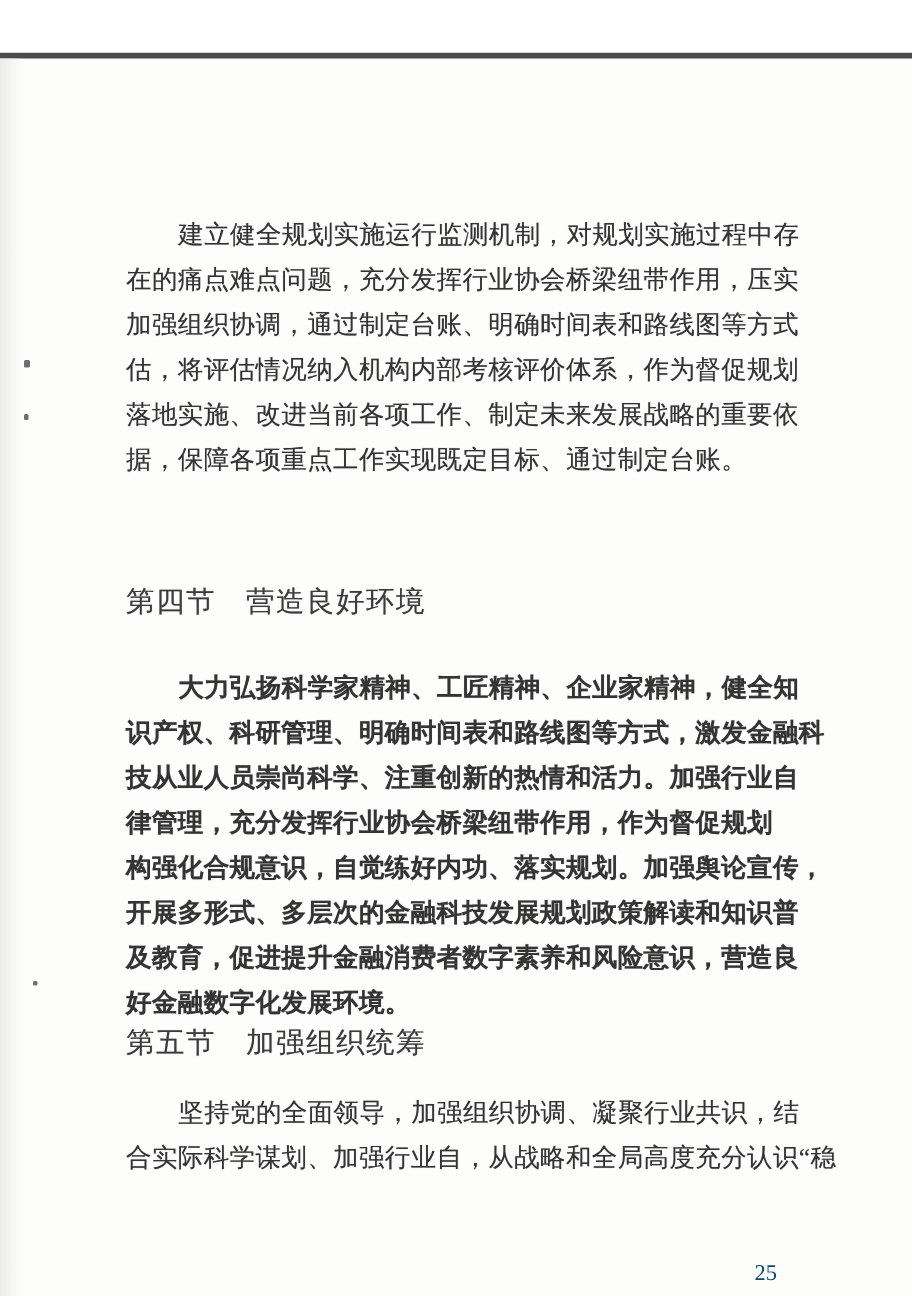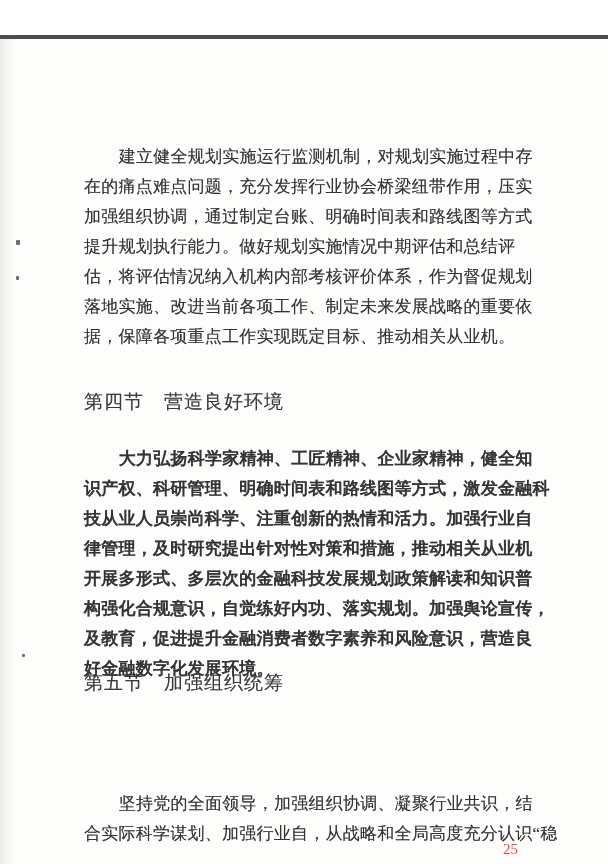--- a/index.html
+++ b/index.html
@@ -48,78 +48,77 @@
     left: 84px;
     width: 452px;
     font-size: 17px;
     line-height: 30px;
     letter-spacing: 0.25px;
     text-shadow: 0 0 0.5px rgba(70,70,70,0.55);
     white-space: nowrap;
   }
   .para-1 { top: 107px; }
   .para-2 { top: 409px; font-weight: bold; }
-  .para-3 { top: 754px; }
+  .para-3 { top: 692px; }
   .line { height: 30px; }
   .line.indent { text-indent: 2.05em; }
 
   .section-heading {
     position: absolute;
     left: 84px;
     width: 452px;
     text-align: left;
     font-size: 19px;
     line-height: 30px;
     letter-spacing: 1px;
     color: #3b3b3b;
     text-shadow: 0 0 0.5px rgba(70,70,70,0.5);
   }
   .heading-1 { top: 352px; }
-  .heading-2 { top: 633px; }
+  .heading-2 { top: 646px; }
 
   .page-number {
     position: absolute;
     left: 503px;
     top: 804px;
     font-size: 15px;
     line-height: 20px;
-    color: #ef4444;
+    color: #0c4a6e;
   }
 </style>
 </head>
 <body>
 
 <div class="page">
 
   <div class="scan-top-strip"></div>
   <div class="scan-left-band"></div>
   <div class="scan-corner-smudge"></div>
   <div class="speck speck-1"></div>
   <div class="speck speck-2"></div>
   <div class="speck speck-3"></div>
 
   <div class="body-block para-1">
     <div class="line indent">建立健全规划实施运行监测机制，对规划实施过程中存</div>
     <div class="line">在的痛点难点问题，充分发挥行业协会桥梁纽带作用，压实</div>
     <div class="line">加强组织协调，通过制定台账、明确时间表和路线图等方式</div>
-    <div class="line">提升规划执行能力。做好规划实施情况中期评估和总结评</div>
     <div class="line">估，将评估情况纳入机构内部考核评价体系，作为督促规划</div>
     <div class="line">落地实施、改进当前各项工作、制定未来发展战略的重要依</div>
-    <div class="line">据，保障各项重点工作实现既定目标、推动相关从业机。</div>
+    <div class="line">据，保障各项重点工作实现既定目标、通过制定台账。</div>
   </div>
 
   <div class="section-heading heading-1">第四节　营造良好环境</div>
 
   <div class="body-block para-2">
     <div class="line indent">大力弘扬科学家精神、工匠精神、企业家精神，健全知</div>
     <div class="line">识产权、科研管理、明确时间表和路线图等方式，激发金融科</div>
     <div class="line">技从业人员崇尚科学、注重创新的热情和活力。加强行业自</div>
-    <div class="line">律管理，及时研究提出针对性对策和措施，推动相关从业机</div>
+    <div class="line">律管理，充分发挥行业协会桥梁纽带作用，作为督促规划</div>
+    <div class="line">构强化合规意识，自觉练好内功、落实规划。加强舆论宣传，</div>
     <div class="line">开展多形式、多层次的金融科技发展规划政策解读和知识普</div>
-    <div class="line">构强化合规意识，自觉练好内功、落实规划。加强舆论宣传，</div>
     <div class="line">及教育，促进提升金融消费者数字素养和风险意识，营造良</div>
     <div class="line">好金融数字化发展环境。</div>
   </div>
 
   <div class="section-heading heading-2">第五节　加强组织统筹</div>
 
   <div class="body-block para-3">
     <div class="line indent">坚持党的全面领导，加强组织协调、凝聚行业共识，结</div>
     <div class="line">合实际科学谋划、加强行业自，从战略和全局高度充分认识“稳</div>
   </div>

